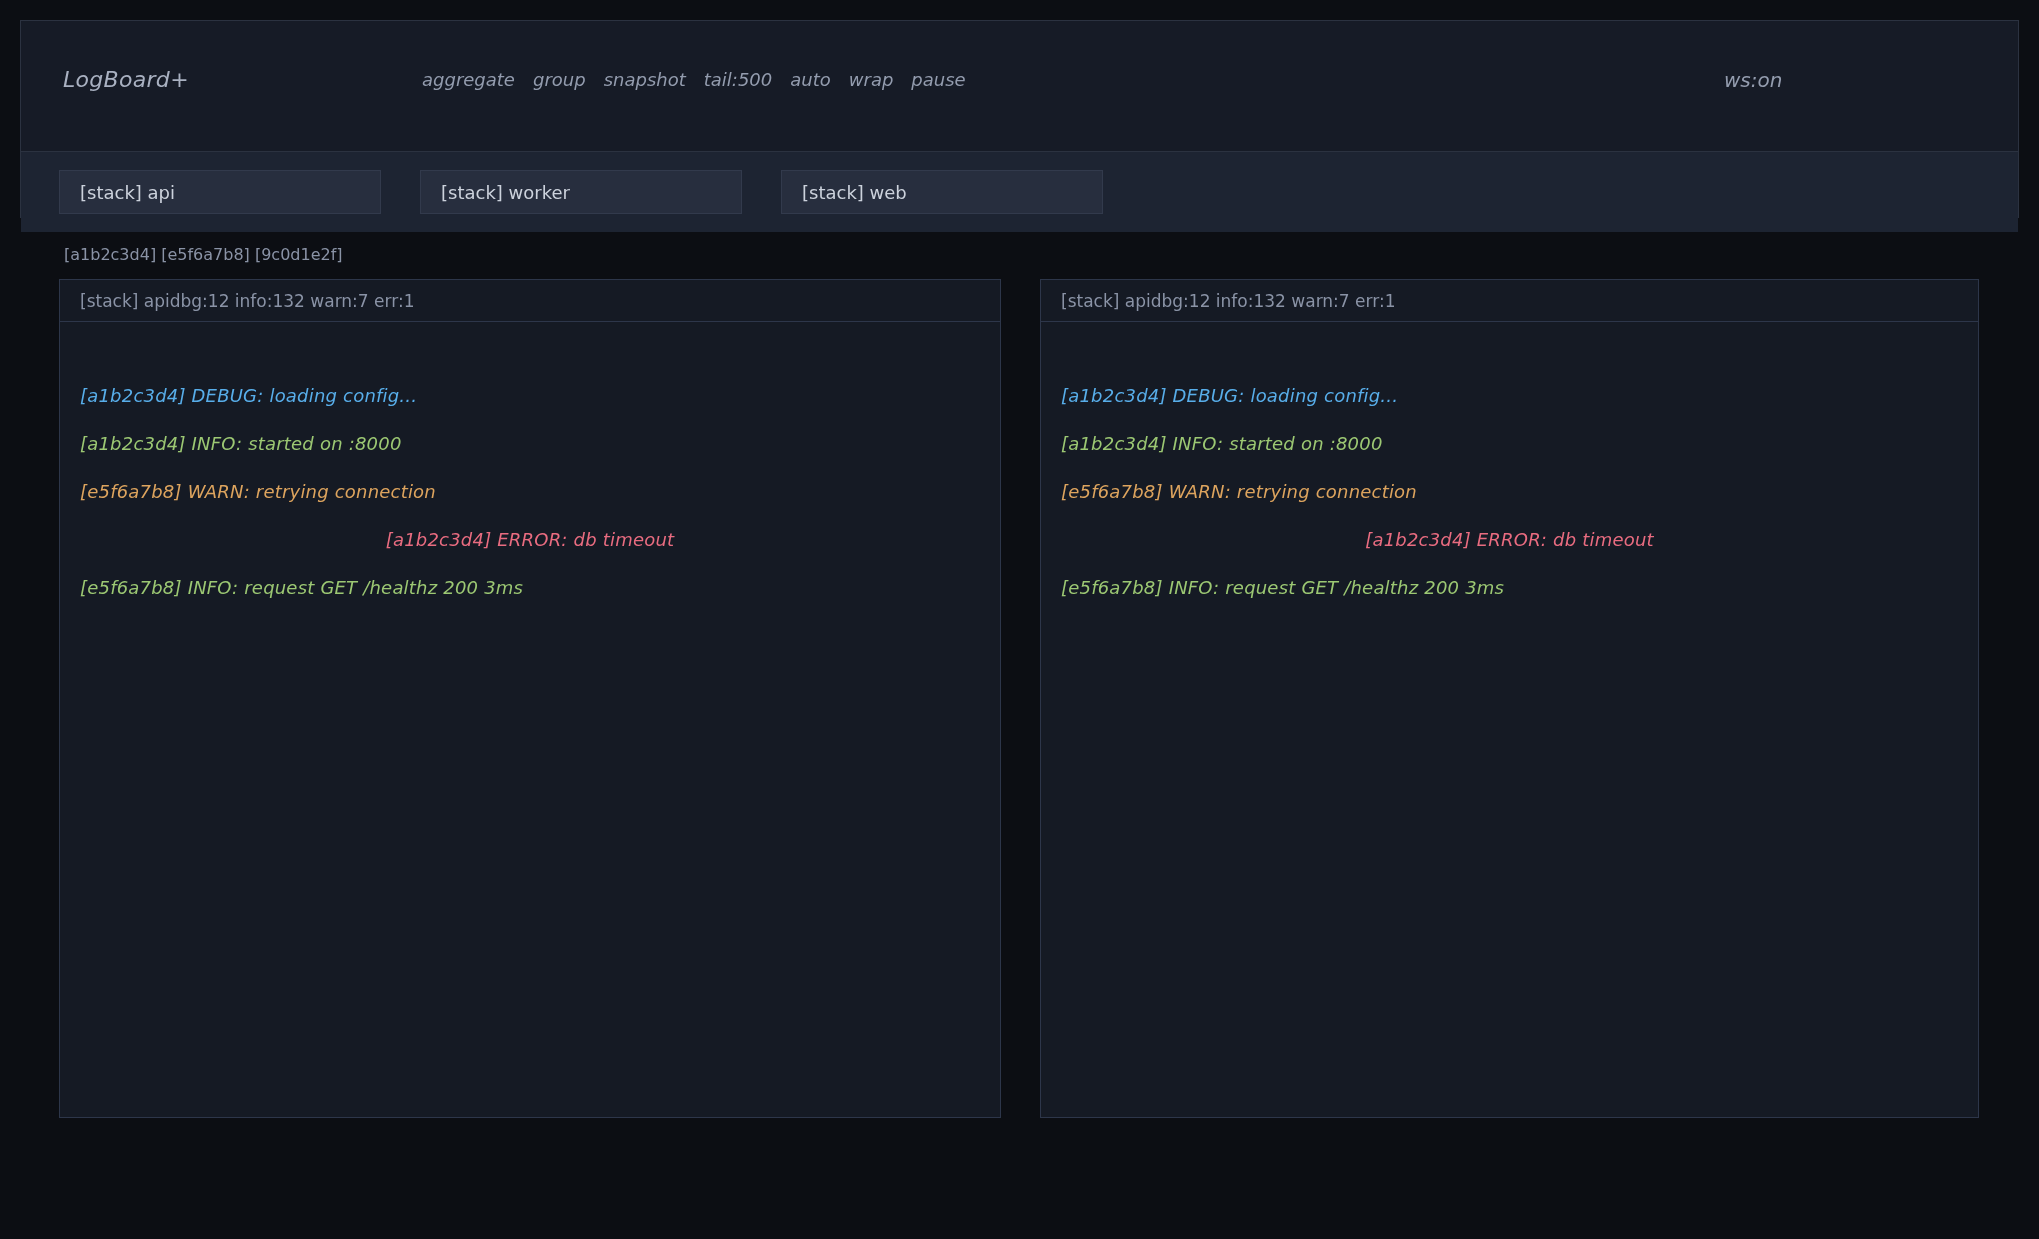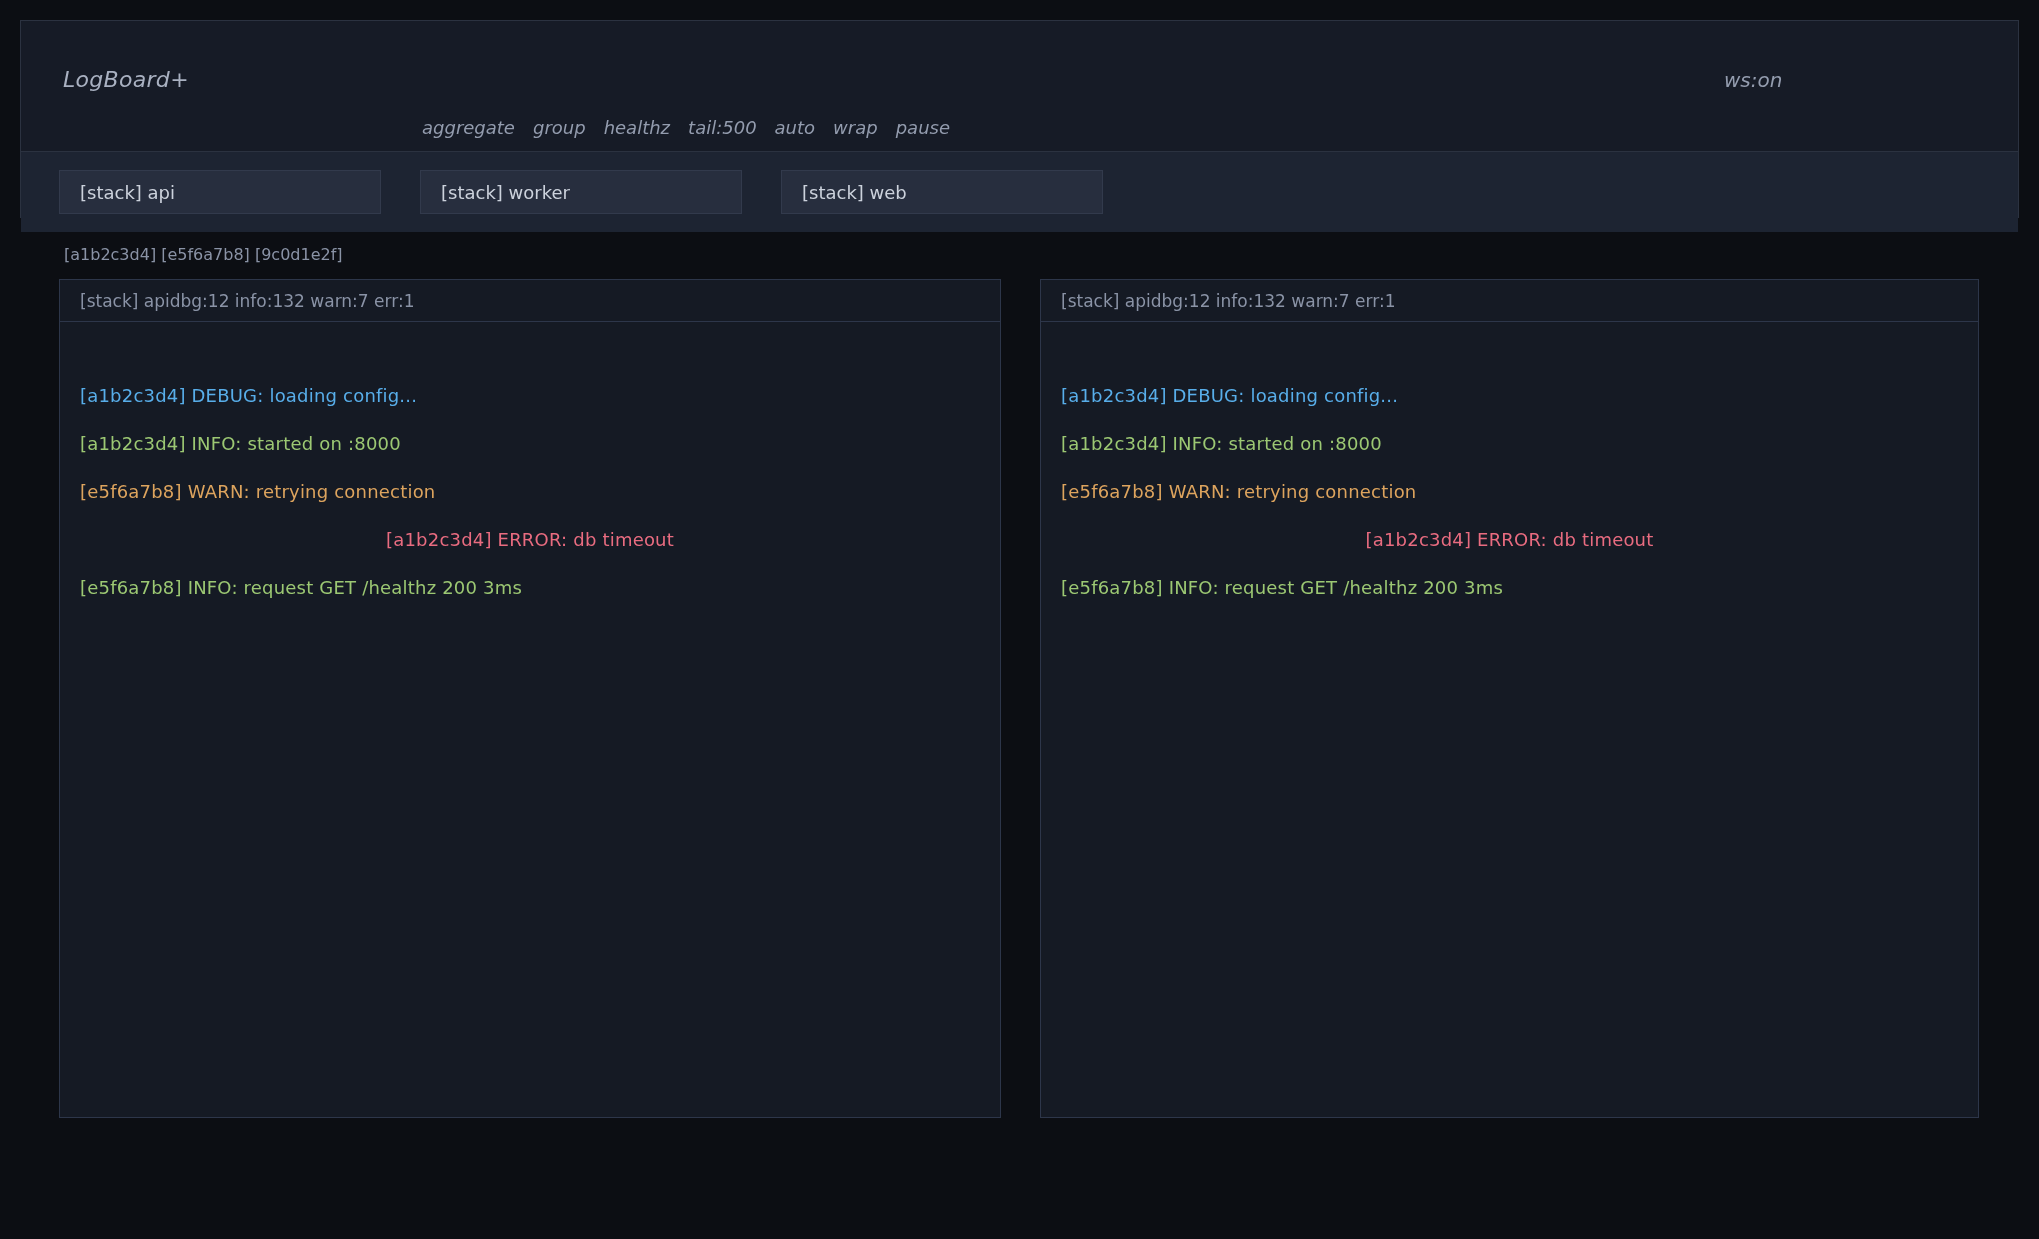--- a/index.html
+++ b/index.html
@@ -29,21 +29,21 @@
     position: absolute;
     left: 42px; top: 0; height: 117px;
     display: flex; align-items: center;
     font-size: 22px;
     letter-spacing: 0.3px;
     color: var(--logo_text, #a9b1c1);
   }
   .menu {
     position: absolute;
     left: 401px; top: 0; height: 117px;
-    display: flex; align-items: flex-end;
+    display: flex; align-items: center;
     gap: 18px;
     font-size: 18px;
     color: var(--menu_text, #939cae);
   }
   .menu-item { cursor: default; }
   .ws-status {
     position: absolute;
     left: 1703px; top: 0; height: 117px;
     display: flex; align-items: center;
     font-size: 20px;
@@ -99,36 +99,37 @@
   .panel-body {
     padding: 50px 20px 0 20px;
     height: calc(100% - 42px);
     overflow: hidden;
   }
   .log-line {
     font-size: 18px;
     line-height: 48px;
     letter-spacing: 0.2px;
     white-space: pre;
+    font-style: italic;
   }
   .log-line[data-level="debug"] { color: var(--debug, #58aeea); }
   .log-line[data-level="info"]  { color: var(--info, #9cc873); }
   .log-line[data-level="warn"]  { color: var(--warn, #dda45e); }
   .log-line[data-level="error"] { color: var(--error, #e96c80); text-align: center; }
 </style>
 </head>
 <body>
 
 <div class="topbar">
   <div class="topbar-header">
     <div class="logo">LogBoard+</div>
     <nav class="menu">
       <span class="menu-item">aggregate</span>
       <span class="menu-item">group</span>
-      <span class="menu-item">healthz</span>
+      <span class="menu-item">snapshot</span>
       <span class="menu-item">tail:500</span>
       <span class="menu-item">auto</span>
       <span class="menu-item">wrap</span>
       <span class="menu-item">pause</span>
     </nav>
     <div class="ws-status">ws:on</div>
   </div>
   <div class="topbar-tabs">
     <div class="tab">[stack] api</div>
     <div class="tab">[stack] worker</div>

